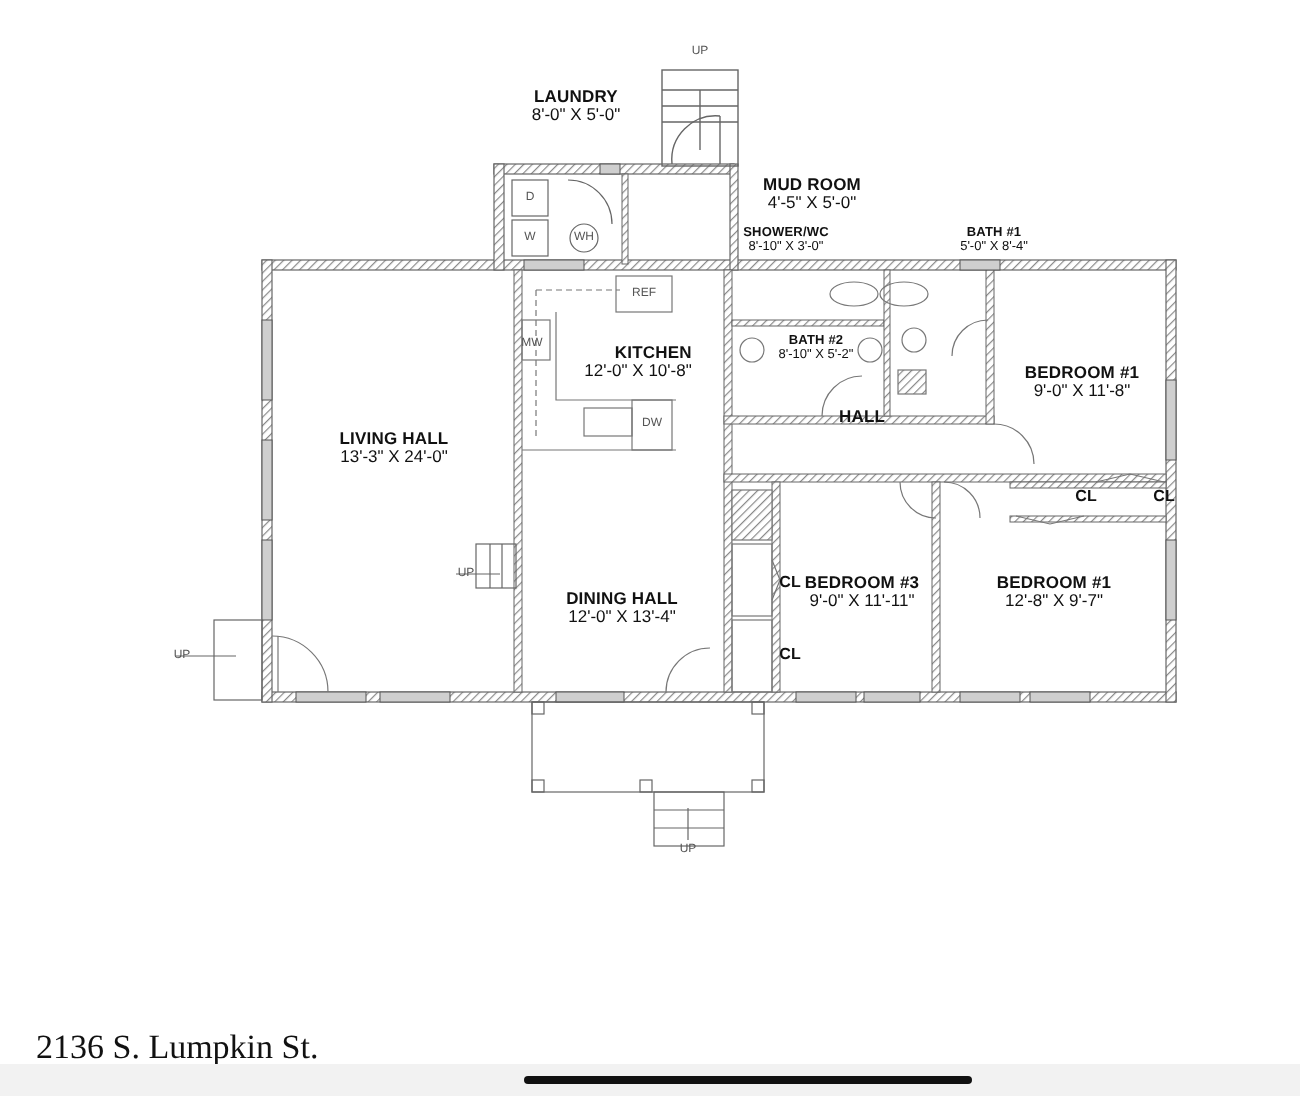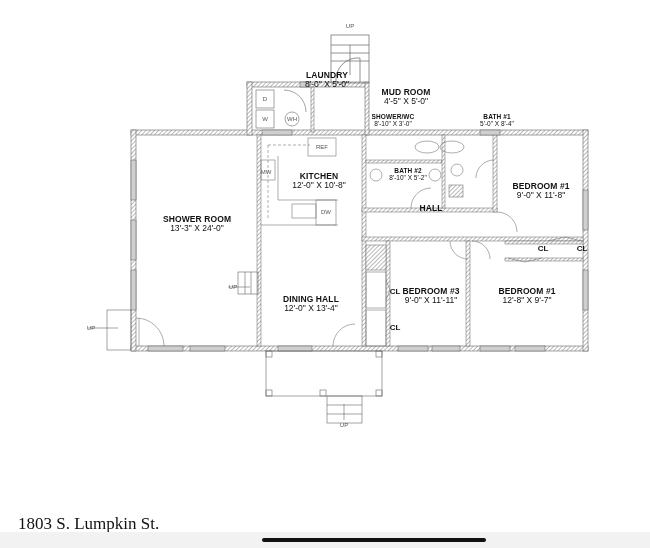--- a/index.html
+++ b/index.html
@@ -147,46 +147,46 @@
     <rect x="266" y="390" width="6" height="6"></rect>
     <rect x="376" y="390" width="6" height="6"></rect>
     <rect x="320" y="390" width="6" height="6"></rect>
     <rect x="327" y="396" width="35" height="27"></rect>
     <line x1="327" y1="405" x2="362" y2="405"></line>
     <line x1="327" y1="414" x2="362" y2="414"></line>
     <line x1="344" y1="404" x2="344" y2="420"></line>
   </g>
 </svg>
 
-<div class="lbl" style="left:288px;top:71px;margin-left:39px;">
+<div class="lbl" style="left:288px;top:44px;">
   <span class="n">LAUNDRY</span>
   <span class="d">8'-0" X 5'-0"</span>
 </div>
 <div class="lbl" style="left:406px;top:88px;">
   <span class="n">MUD ROOM</span>
   <span class="d">4'-5" X 5'-0"</span>
 </div>
 <div class="lbl sm" style="left:393px;top:114px;">
   <span class="n">SHOWER/WC</span>
   <span class="d">8'-10" X 3'-0"</span>
 </div>
 <div class="lbl sm" style="left:497px;top:114px;">
   <span class="n">BATH #1</span>
   <span class="d">5'-0" X 8'-4"</span>
 </div>
 <div class="lbl sm" style="left:408px;top:168px;">
   <span class="n">BATH #2</span>
   <span class="d">8'-10" X 5'-2"</span>
 </div>
-<div class="lbl" style="left:319px;top:172px;">
+<div class="lbl" style="left:319px;top:172px;text-align:right;">
   <span class="n">KITCHEN</span>
   <span class="d">12'-0" X 10'-8"</span>
 </div>
 <div class="lbl" style="left:197px;top:215px;">
-  <span class="n">SHOWER ROOM</span>
+  <span class="n">LIVING HALL</span>
   <span class="d">13'-3" X 24'-0"</span>
 </div>
 <div class="lbl" style="left:311px;top:295px;">
   <span class="n">DINING HALL</span>
   <span class="d">12'-0" X 13'-4"</span>
 </div>
 <div class="lbl" style="left:431px;top:204px;">
   <span class="n">HALL</span>
 </div>
 <div class="lbl" style="left:541px;top:170px;margin-top:12px;">
@@ -212,17 +212,17 @@
 <span class="cl" style="left:377px;top:291px;">CL</span>
 <span class="cl" style="left:377px;top:327px;">CL</span>
 <span class="cl" style="left:525px;top:248px;">CL</span>
 <span class="cl" style="left:564px;top:248px;">CL</span>
 
 <span class="tiny" style="left:350px;top:26px;">UP</span>
 <span class="tiny" style="left:233px;top:287px;">UP</span>
 <span class="tiny" style="left:91px;top:328px;">UP</span>
 <span class="tiny" style="left:344px;top:425px;">UP</span>
 
-<div id="caption">1803 S. Lumpkin St.</div>
+<div id="caption">2136 S. Lumpkin St.</div>
 
 <div id="bottom-bar">
 </div>
 <div id="home-indicator"></div>
 
 </body></html>

